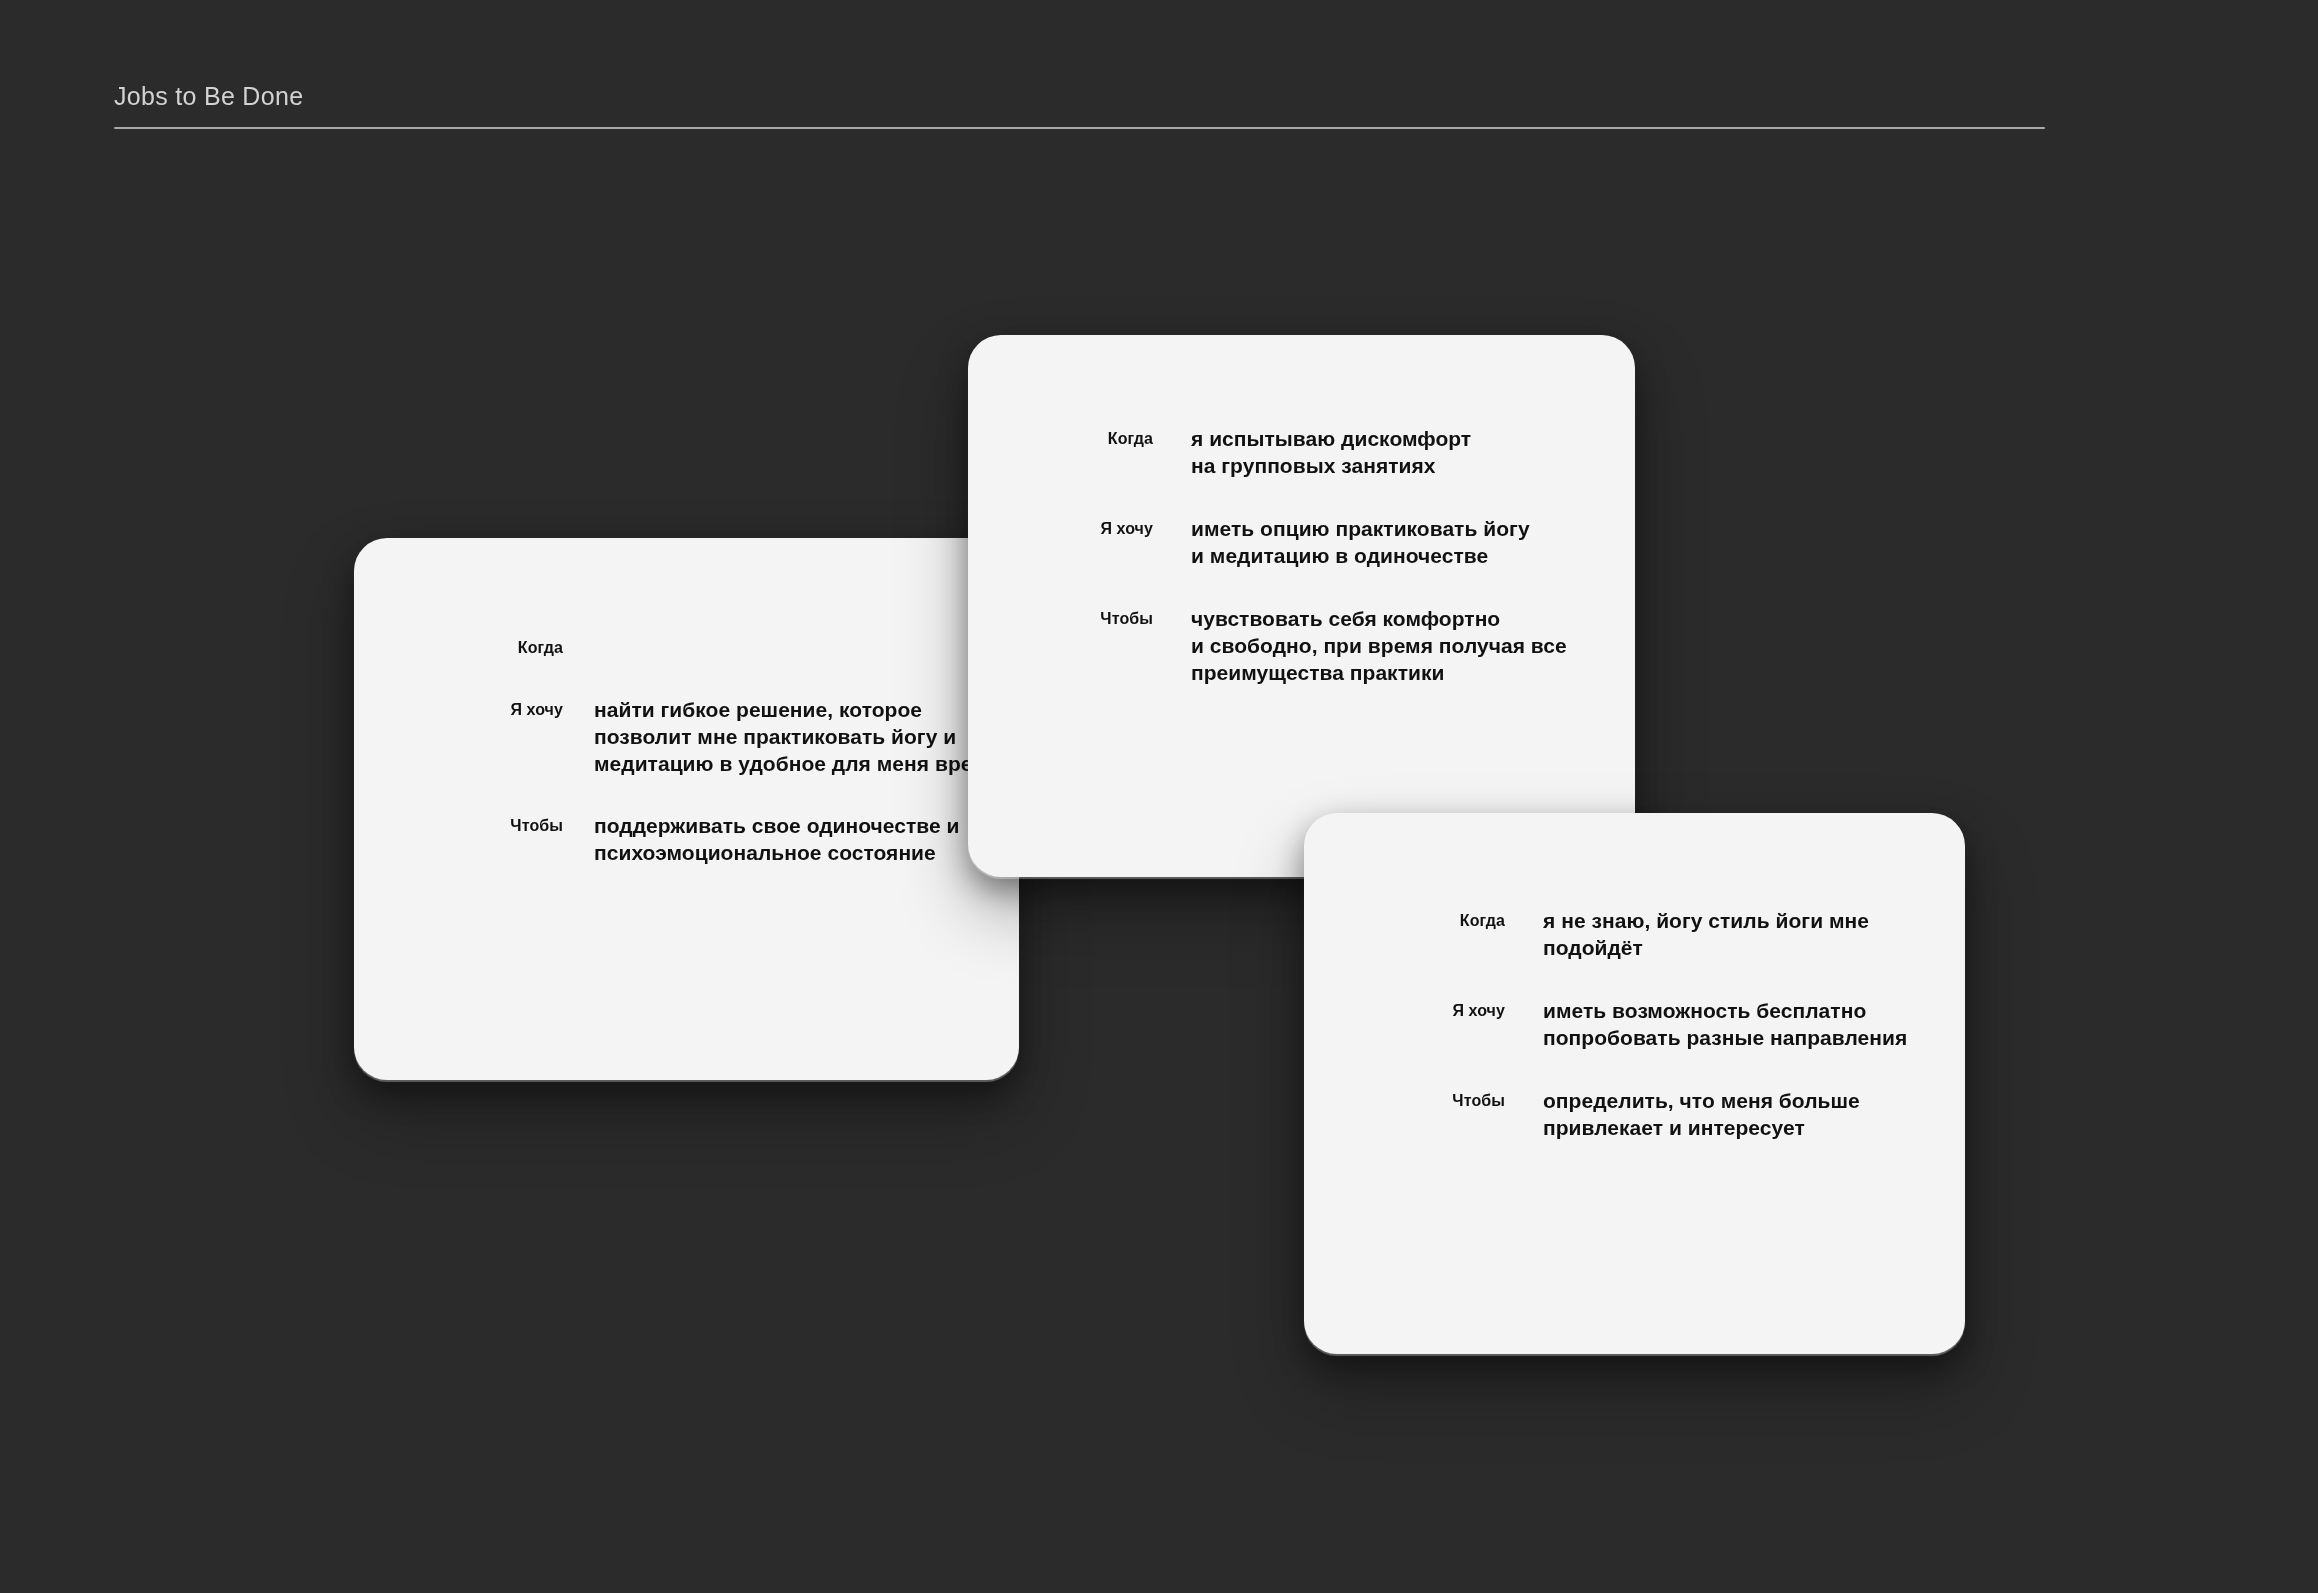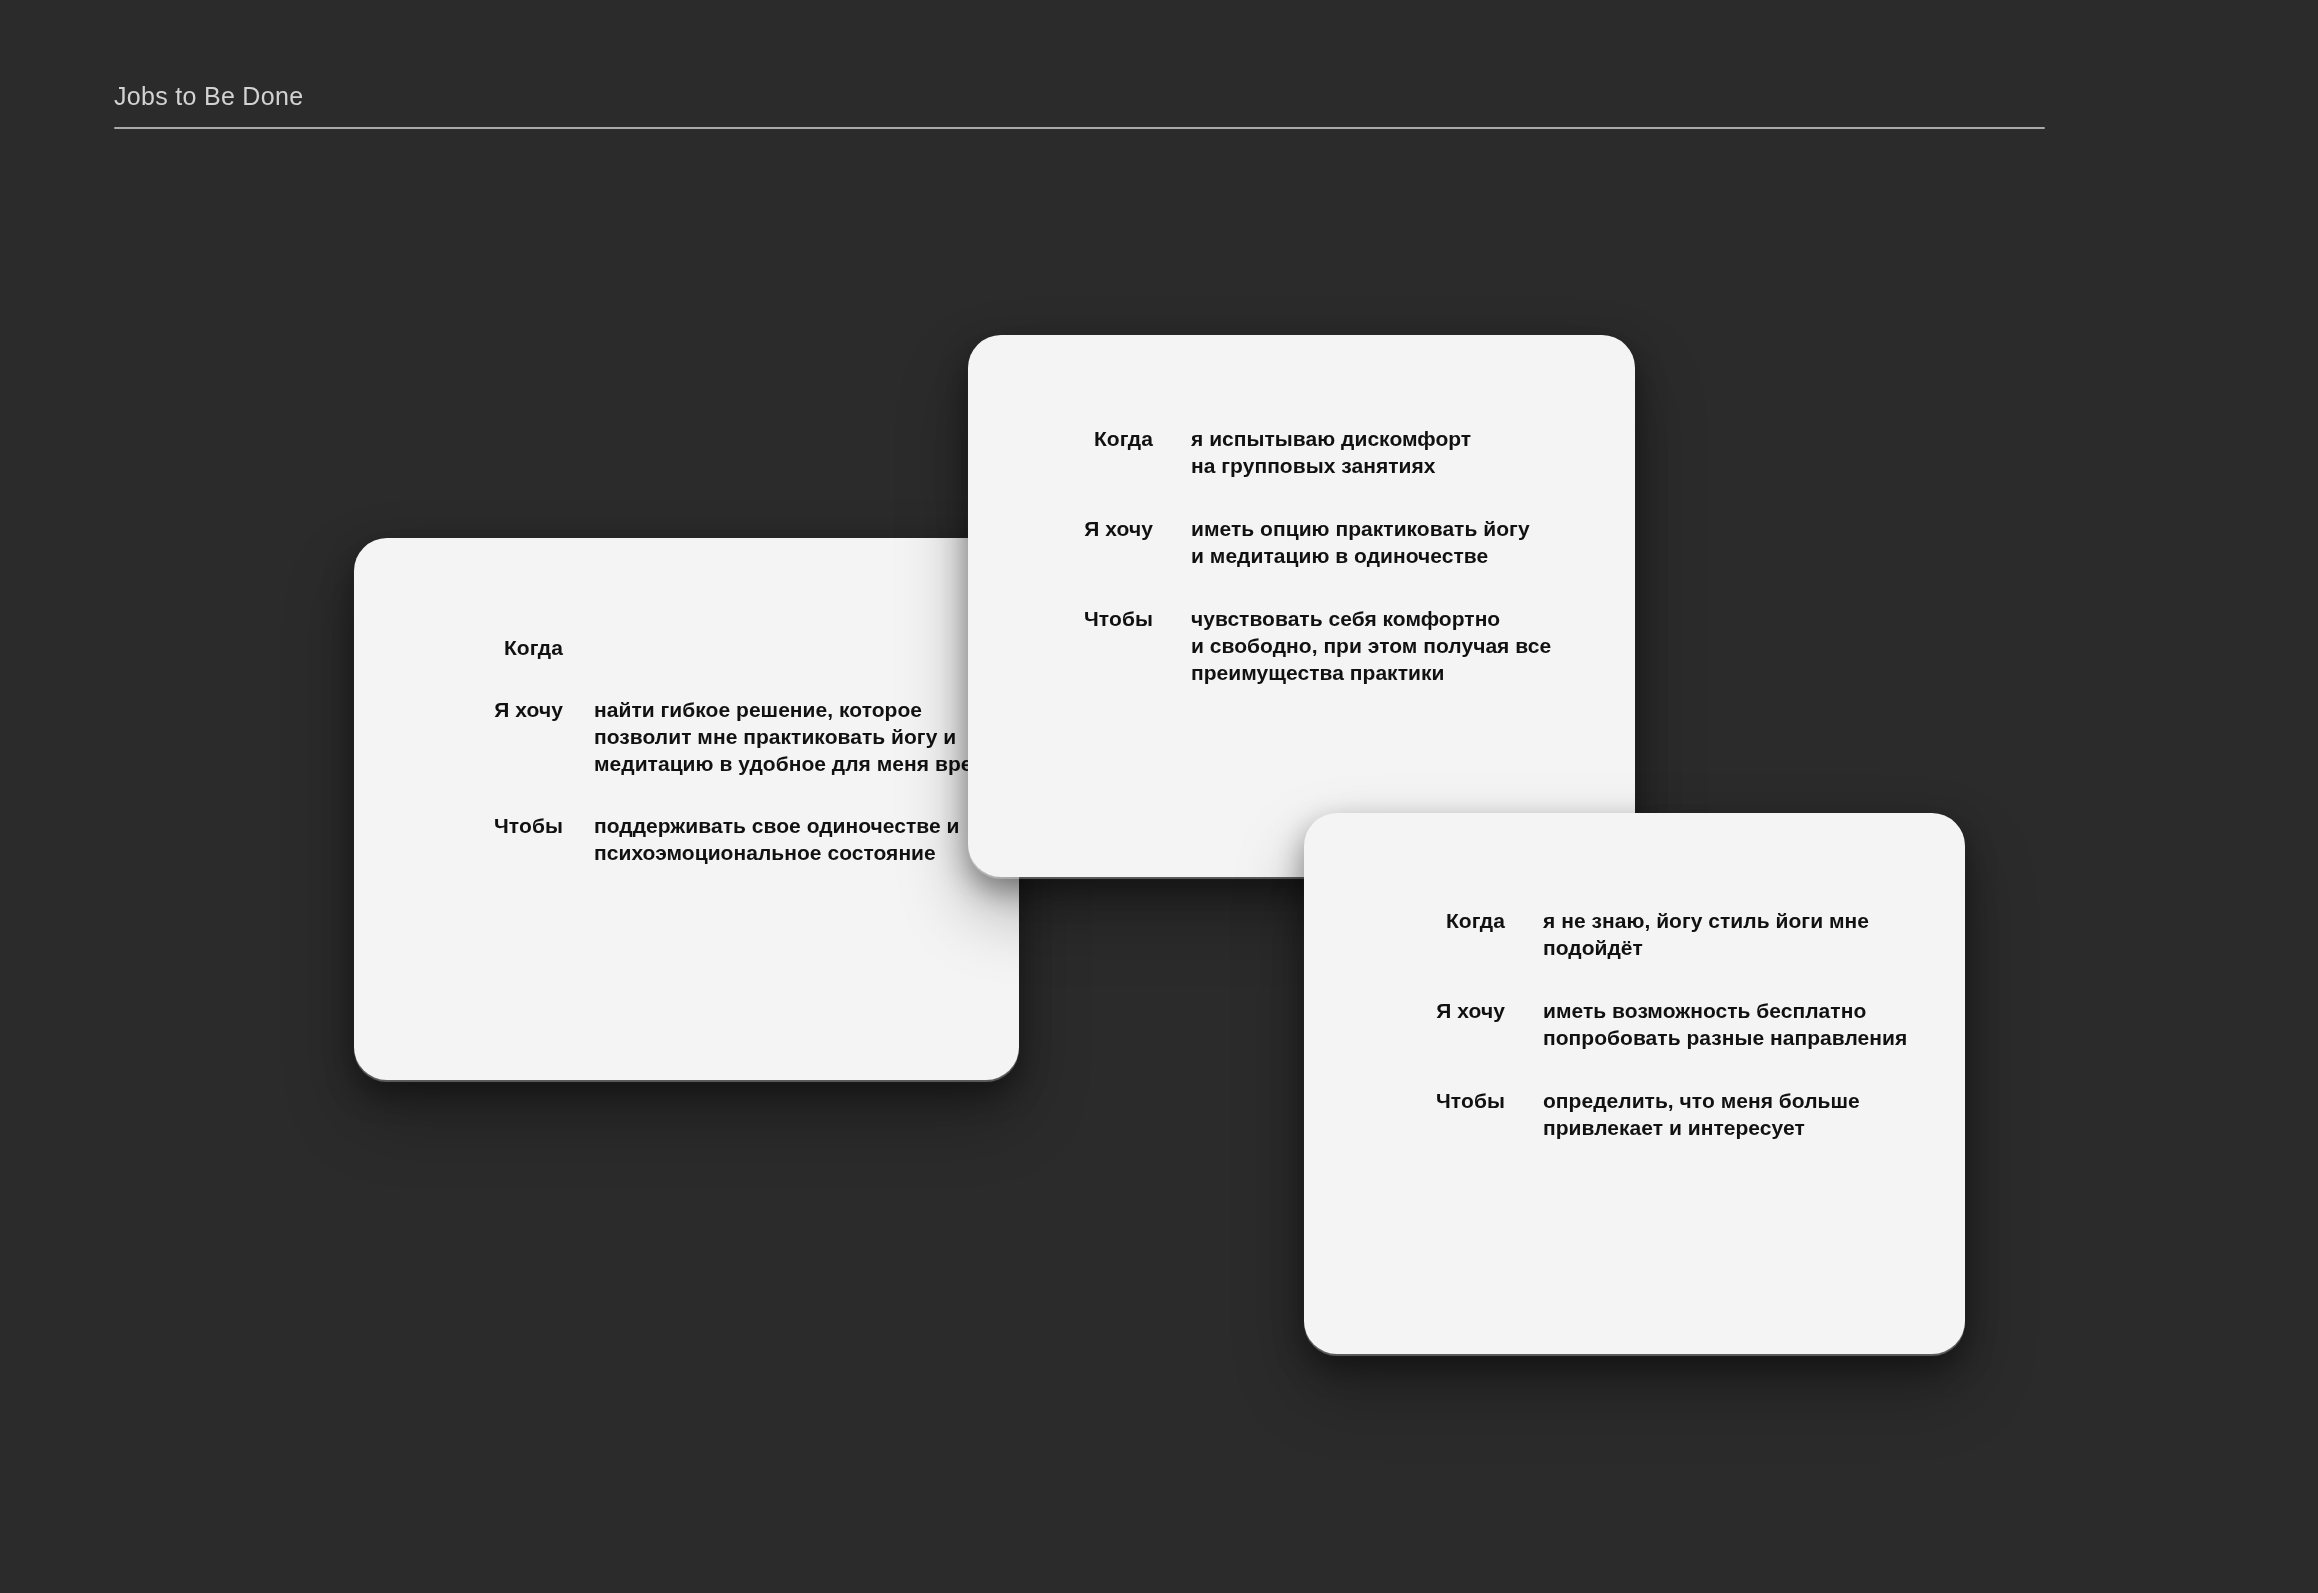--- a/index.html
+++ b/index.html
@@ -91,21 +91,21 @@
 
   .row {
     display: flex;
     align-items: flex-start;
   }
 
   .row-label {
     flex: 0 0 auto;
     text-align: right;
     font-weight: 700;
-    font-size: 21px;
+    font-size: 16px;
     line-height: 27px;
     color: #111111;
     letter-spacing: 0.1px;
     white-space: nowrap;
   }
 
   .row-text {
     flex: 1 1 auto;
     font-weight: 700;
     font-size: 21px;
@@ -165,21 +165,21 @@
 на групповых занятиях</div>
       </div>
       <div class="row">
         <div class="row-label">Я хочу</div>
         <div class="row-text">иметь опцию практиковать йогу
 и медитацию в одиночестве</div>
       </div>
       <div class="row">
         <div class="row-label">Чтобы</div>
         <div class="row-text">чувствовать себя комфортно
-и свободно, при этом получая все
+и свободно, при время получая все
 преимущества практики</div>
       </div>
     </div>
   </div>
 
   <div class="card card-3">
     <div class="rows">
       <div class="row">
         <div class="row-label">Когда</div>
         <div class="row-text">я не знаю, йогу стиль йоги мне

